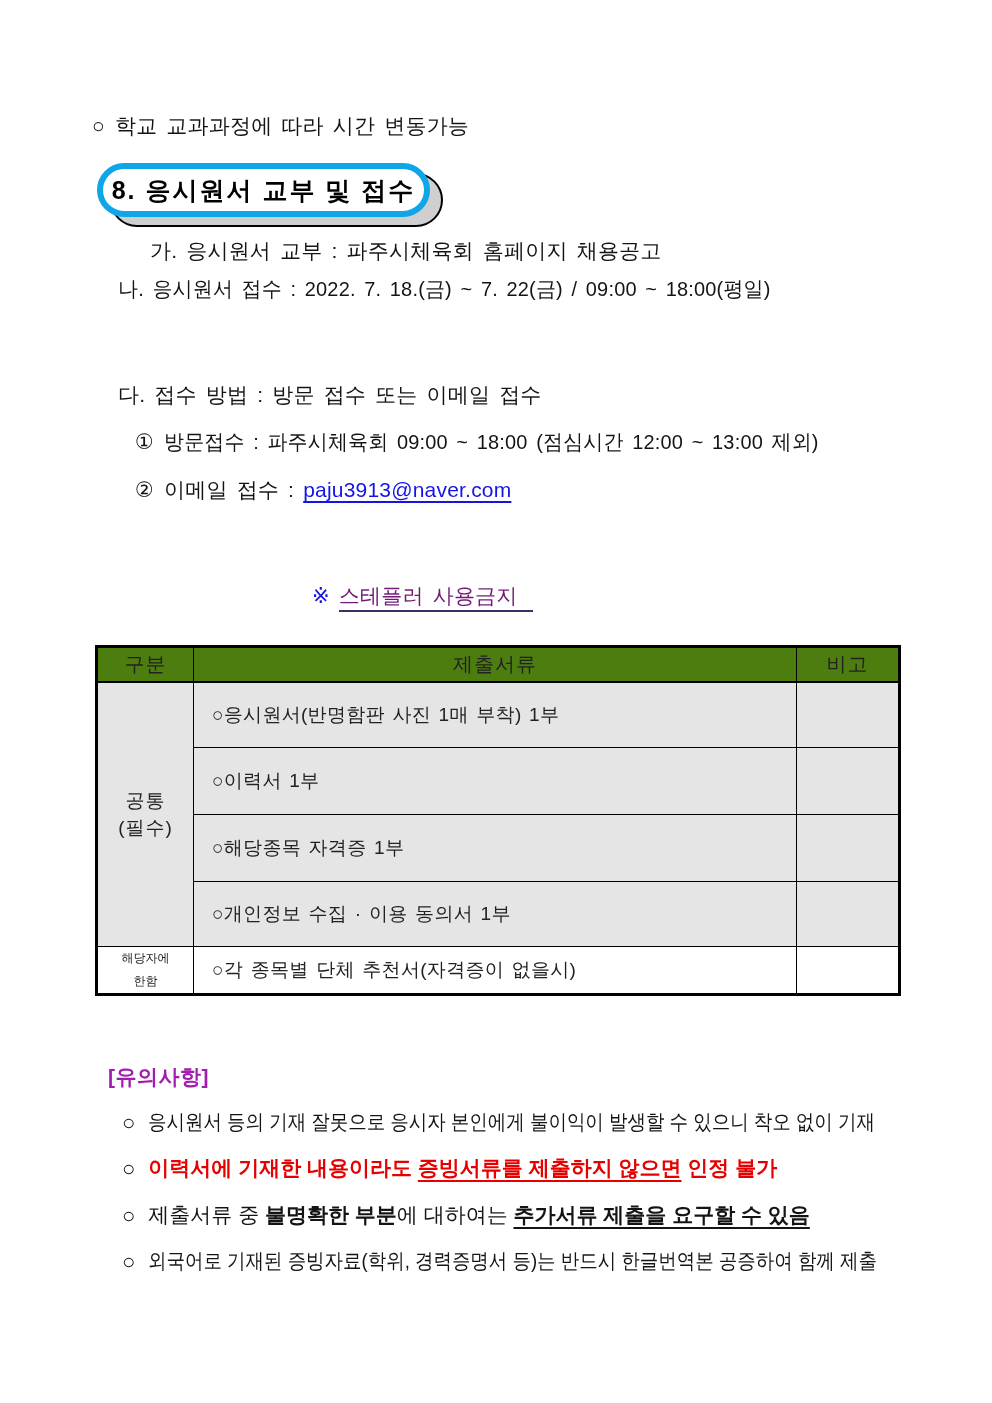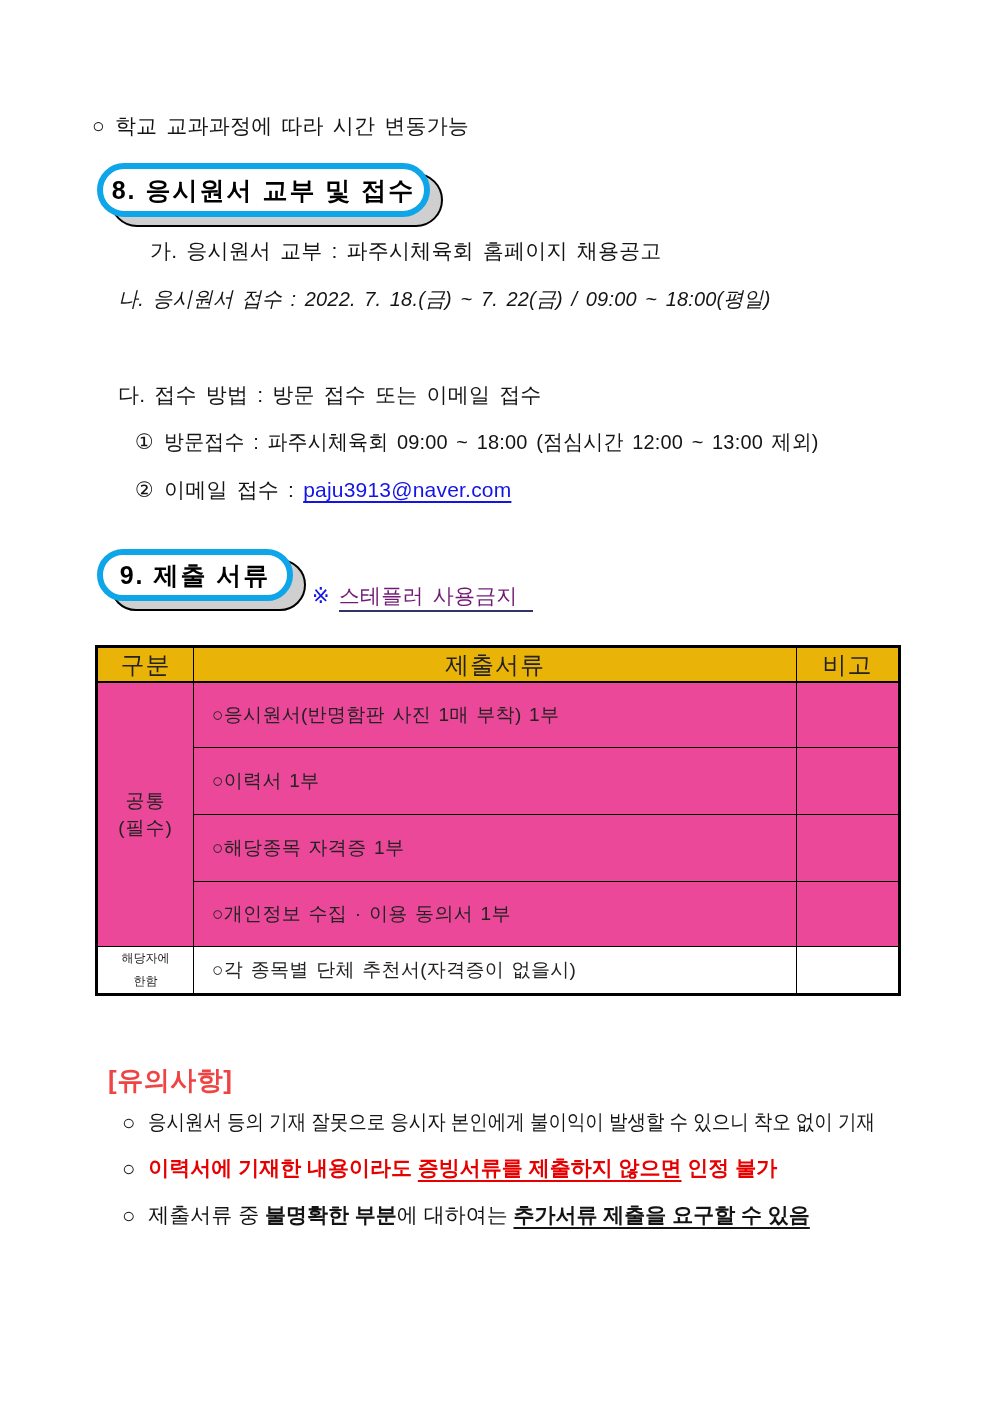--- a/index.html
+++ b/index.html
@@ -45,32 +45,32 @@
 
   
   table.doc-table {
     position:absolute; left:95px; top:645px;
     border-collapse:collapse; table-layout:fixed;
     border:3px solid #000;
     font-size:19px; color:#222;
   }
   .doc-table th, .doc-table td { border:1px solid #000; padding:0; }
   .doc-table thead th {
-    background:#eab308; font-weight:normal; text-align:center;
-    height:33px; font-size:24px; letter-spacing:1px;
+    background:#4d7c0f; font-weight:normal; text-align:center;
+    height:33px; font-size:20px; letter-spacing:1px;
   }
   .doc-table thead { border-bottom:2px solid #000; }
-  .doc-table .yrow td { background:#ec4899; }
+  .doc-table .yrow td { background:#e5e5e5; }
   .doc-table .wrow td { background:#ffffff; }
   .doc-table td.doc-cell { padding-left:18px; text-align:left; letter-spacing:0.3px; word-spacing:2px; }
   .doc-table td.group-cell { text-align:center; line-height:27px; letter-spacing:1px; }
   .doc-table td.group-cell.small { font-size:12px; line-height:23px; letter-spacing:0; }
   .r1 { height:65px; } .r2 { height:67px; } .r3 { height:67px; } .r4 { height:65px; } .r5 { height:48px; }
 
-  .notes-heading { font-size:26px; font-weight:bold; letter-spacing:0.5px; color:#ef4444; }
+  .notes-heading { font-size:21px; font-weight:bold; letter-spacing:0.5px; color:#a21caf; }
   .nline { font-size:21px; color:#141414; }
   .nline .nb { display:inline-block; font-size:22px; margin-right:13px; vertical-align:-1px; }
 </style>
 </head>
 <body>
 
 <div class="page">
 
   <div class="abs line" style="left:92px; top:112px;">
     <span class="marker">○</span><span>학교 교과과정에 따라 시간 변동가능</span>
@@ -78,42 +78,36 @@
 
   <div class="hbox" style="left:97px; top:163px; width:333px; height:54px;">
     <div class="shadow"></div>
     <div class="face">
       <span>8. 응시원서 교부 및 접수</span>
     </div>
   </div>
 
   <div class="abs line" style="left:118px; top:237px;margin-left:32px;">가. 응시원서 교부 : 파주시체육회 홈페이지 채용공고</div>
 
-  <div class="abs line" style="left:118px; top:285px;font-style:italic;">
+  <div class="abs line" style="left:118px; top:275px;">
     <span class="cond95">나. 응시원서 접수 : 2022. 7. 18.(금) ~ 7. 22(금)  / 09:00 ~ 18:00(평일)</span>
   </div>
 
 
   <div class="abs line" style="left:118px; top:381px;">다. 접수 방법 : 방문 접수 또는 이메일 접수</div>
 
   <div class="abs line" style="left:135px; top:428px;">
     <span class="marker">①</span><span class="cond95">방문접수 : 파주시체육회 09:00 ~ 18:00 (점심시간 12:00 ~ 13:00 제외)</span>
   </div>
 
   <div class="abs line" style="left:135px; top:476px;">
     <span class="marker">②</span><span>이메일 접수 :</span>
     <a class="email-link" href="#">paju3913@naver.com</a>
   </div>
 
-  <div class="hbox" style="left:97px; top:549px; width:196px; height:52px;">
-    <div class="shadow"></div>
-    <div class="face">
-      <span>9. 제출 서류</span>
-    </div>
-  </div>
 
   <div class="abs line blue" style="left:312px; top:582px;">
     <span>※ </span><span class="stapler-link">스테플러 사용금지</span>
   </div>
 
   <table class="doc-table">
     <colgroup>
         <col style="width:97px">
         <col style="width:603px">
         <col style="width:103px">
@@ -164,14 +158,17 @@
   </div>
 
   <div class="abs nline" style="left:122px; top:1108px;">
     <span class="nb">○</span><span class="cond">응시원서 등의 기재 잘못으로 응시자 본인에게 불이익이 발생할 수 있으니 착오 없이 기재</span>
   </div>
 
   <div class="abs nline" style="left:122px; top:1201px;">
     <span class="nb">○</span><span><span>제출서류 중 </span><span class="bold">불명확한 부분</span><span>에 대하여는 </span><span class="bold u">추가서류 제출을 요구할 수 있음</span></span>
   </div>
 
+  <div class="abs nline" style="left:122px; top:1247px;">
+    <span class="nb">○</span><span class="cond">외국어로 기재된 증빙자료(학위, 경력증명서 등)는 반드시 한글번역본 공증하여 함께 제출</span>
+  </div>
 
 </div>
 
 </body></html>

